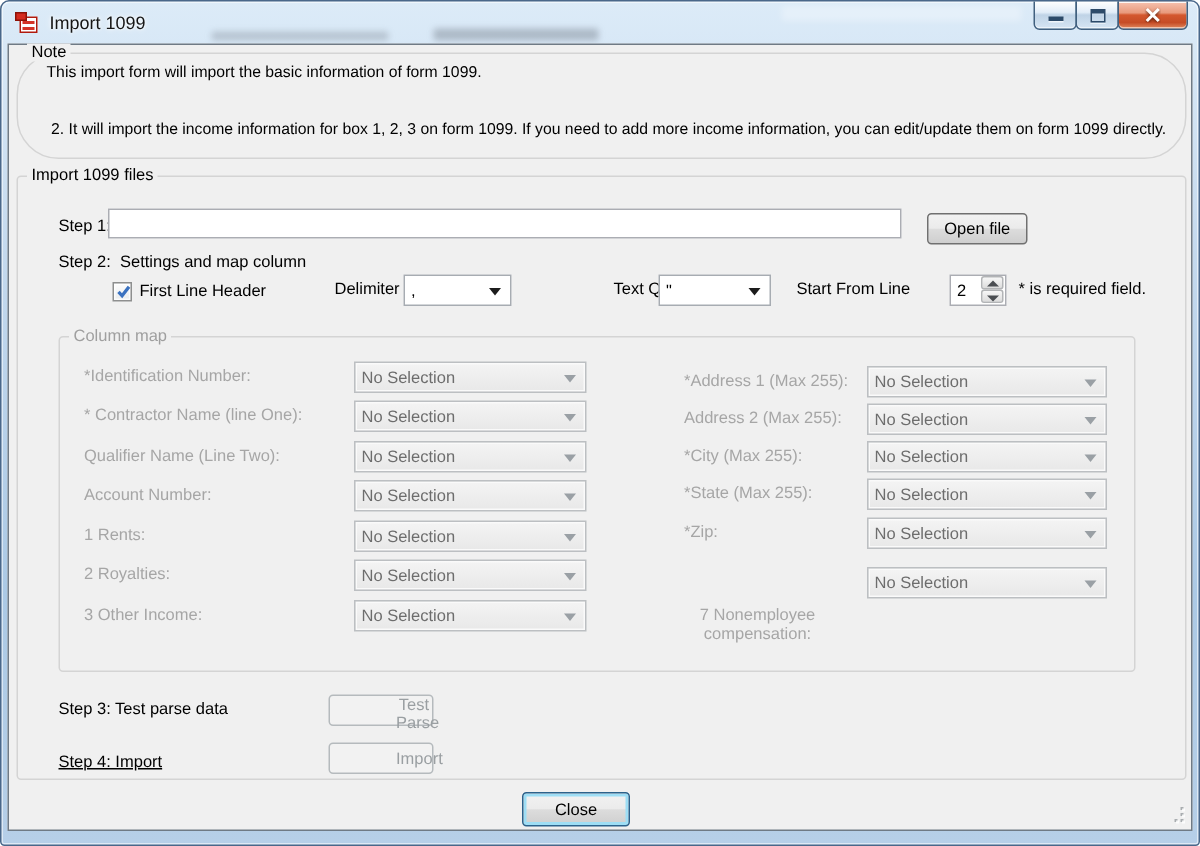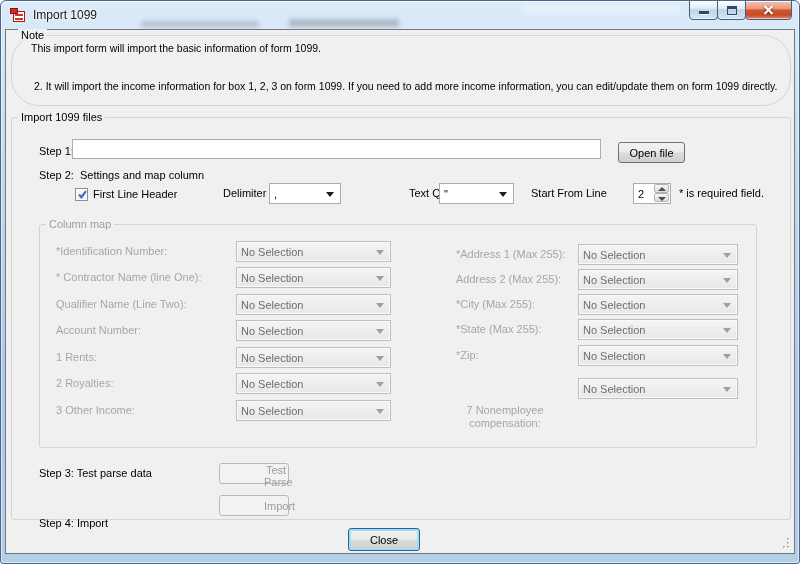--- a/index.html
+++ b/index.html
@@ -259,21 +259,21 @@
         <span class="dimlbl" style="left:404px;top:150px;width:118px;line-height:13px;white-space:normal;text-align:center;padding-left:4px;margin-top:29px;">7 Nonemployee compensation:</span>
         <div class="combo disabled" style="left:538px;top:153px;width:160px;">
           <span class="ctxt">No Selection</span>
             <span class="carr"></span>
         </div>
       </div>
 
       <span class="lbl" style="left:27px;top:345px;line-height:21px;">Step 3: Test parse data</span>
       <button class="btn disabled" style="left:207px;top:345px;width:70px;height:21px;">Test Parse</button>
 
-      <span class="lbl" style="left:27px;top:395px;line-height:21px;">Step 4: Import</span>
+      <span class="lbl" style="left:27px;top:380px;line-height:21px;text-decoration:underline;">Step 4: Import</span>
       <button class="btn disabled" style="left:207px;top:377px;width:70px;height:21px;">Import</button>
     </div>
 
     <button class="btn default" style="left:342px;top:498px;width:72px;height:23px;">Close</button>
 
     <svg class="grip" style="right:3px;bottom:3px;" width="13" height="13">
       <rect x="9" y="1" width="2" height="2" fill="#a9adb0"></rect>
         <rect x="10" y="2" width="2" height="2" fill="#ffffff" opacity=".8"></rect>
       <rect x="9" y="5" width="2" height="2" fill="#a9adb0"></rect>
         <rect x="10" y="6" width="2" height="2" fill="#ffffff" opacity=".8"></rect>

